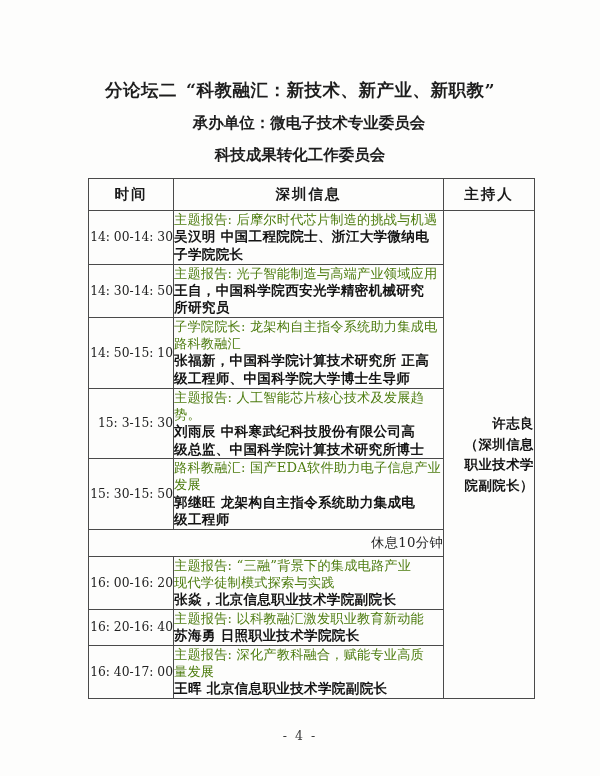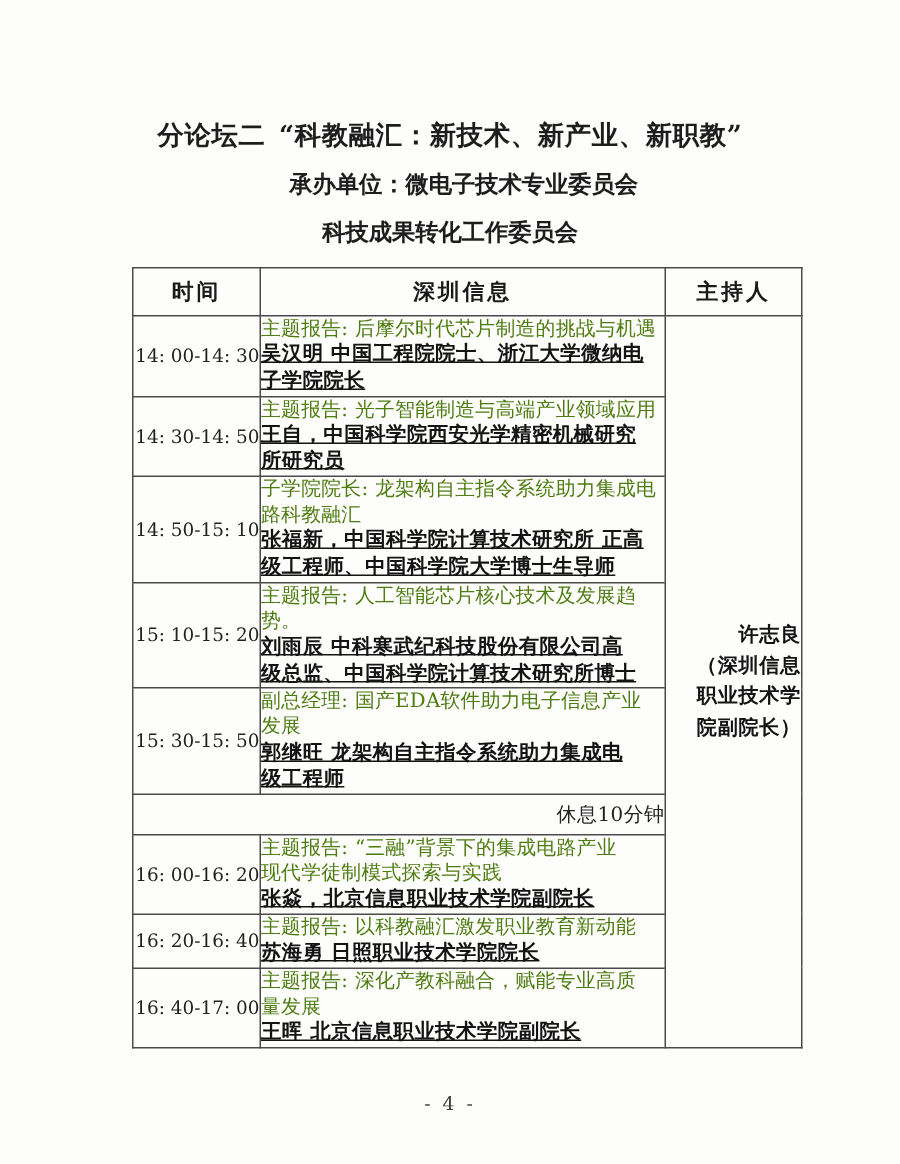--- a/index.html
+++ b/index.html
@@ -95,21 +95,20 @@
     color: #4d7c0f;
     letter-spacing: 0.2px;
     font-family: "DejaVu Serif", "Liberation Serif", serif;
   }
   .speaker-line {
     font-size: 13.6px;
     font-weight: bold;
     color: #141414;
     letter-spacing: 0.3px;
     font-family: "DejaVu Serif", "Liberation Serif", serif;
-    text-decoration: underline;
   }
 
   td.host {
     text-align: right;
     font-size: 13.4px;
     font-weight: bold;
     color: #141414;
     line-height: 1.55;
     letter-spacing: 0.5px;
     vertical-align: middle;
@@ -192,33 +191,33 @@
           <td class="time">14: 50-15: 10</td>
           <td class="topic">
             <div class="topic-line">子学院院长: 龙架构自主指令系统助力集成电</div>
             <div class="topic-line">路科教融汇</div>
             <div class="speaker-line">张福新，中国科学院计算技术研究所 正高</div>
             <div class="speaker-line">级工程师、中国科学院大学博士生导师</div>
           </td>
         </tr>
 
         <tr>
-          <td class="time">15: 10-15: 20</td>
+          <td class="time">15: 3-15: 30</td>
           <td class="topic">
             <div class="topic-line">主题报告: 人工智能芯片核心技术及发展趋</div>
             <div class="topic-line">势。</div>
             <div class="speaker-line">刘雨辰  中科寒武纪科技股份有限公司高</div>
             <div class="speaker-line">级总监、中国科学院计算技术研究所博士</div>
           </td>
         </tr>
 
         <tr>
           <td class="time">15: 30-15: 50</td>
           <td class="topic">
-            <div class="topic-line">副总经理: 国产EDA软件助力电子信息产业</div>
+            <div class="topic-line">路科教融汇: 国产EDA软件助力电子信息产业</div>
             <div class="topic-line">发展</div>
             <div class="speaker-line">郭继旺   龙架构自主指令系统助力集成电</div>
             <div class="speaker-line">级工程师</div>
           </td>
         </tr>
 
         <tr>
           <td class="break" colspan="2">休息10分钟</td>
         </tr>
 

